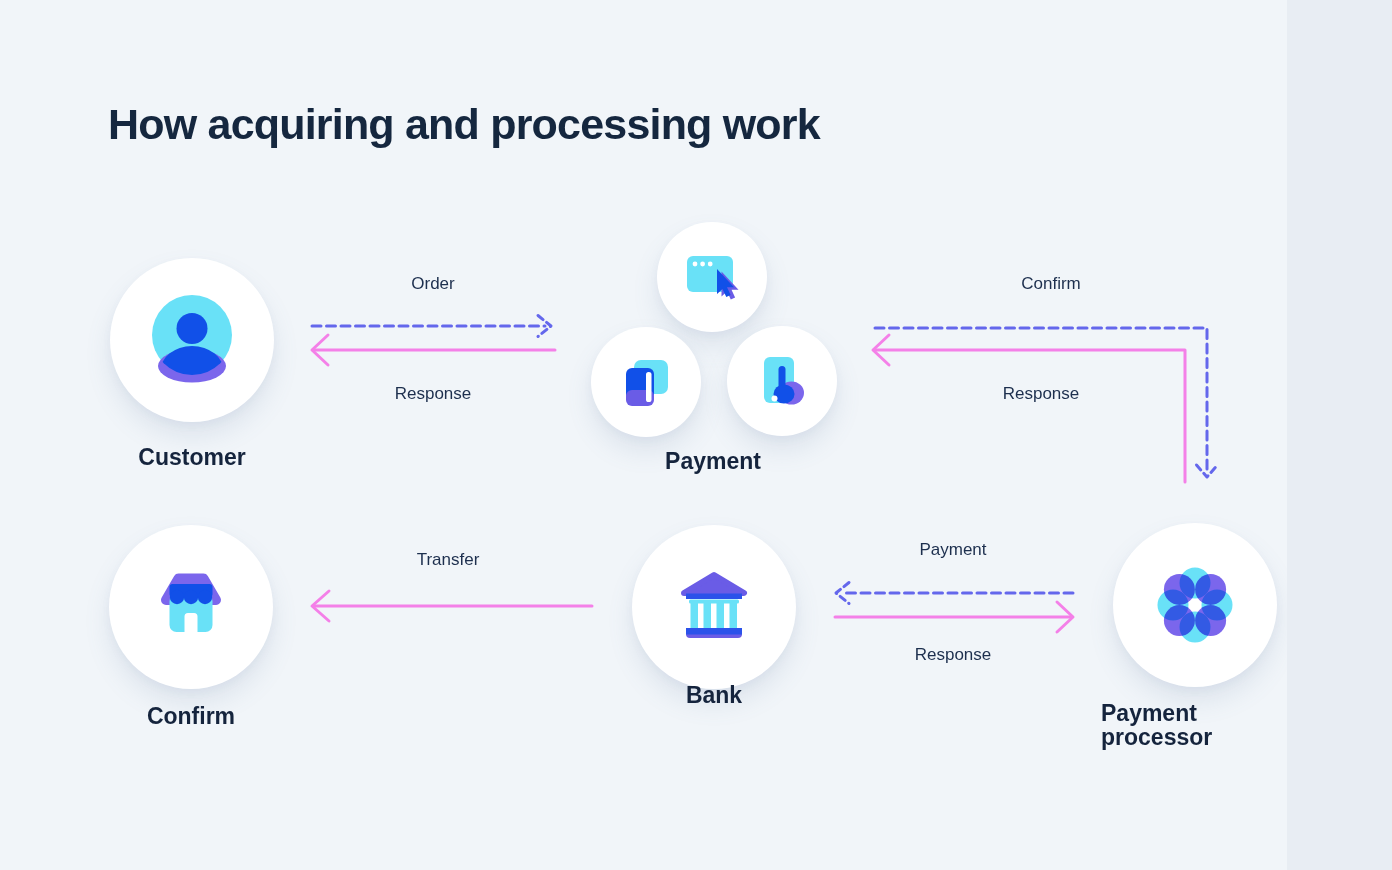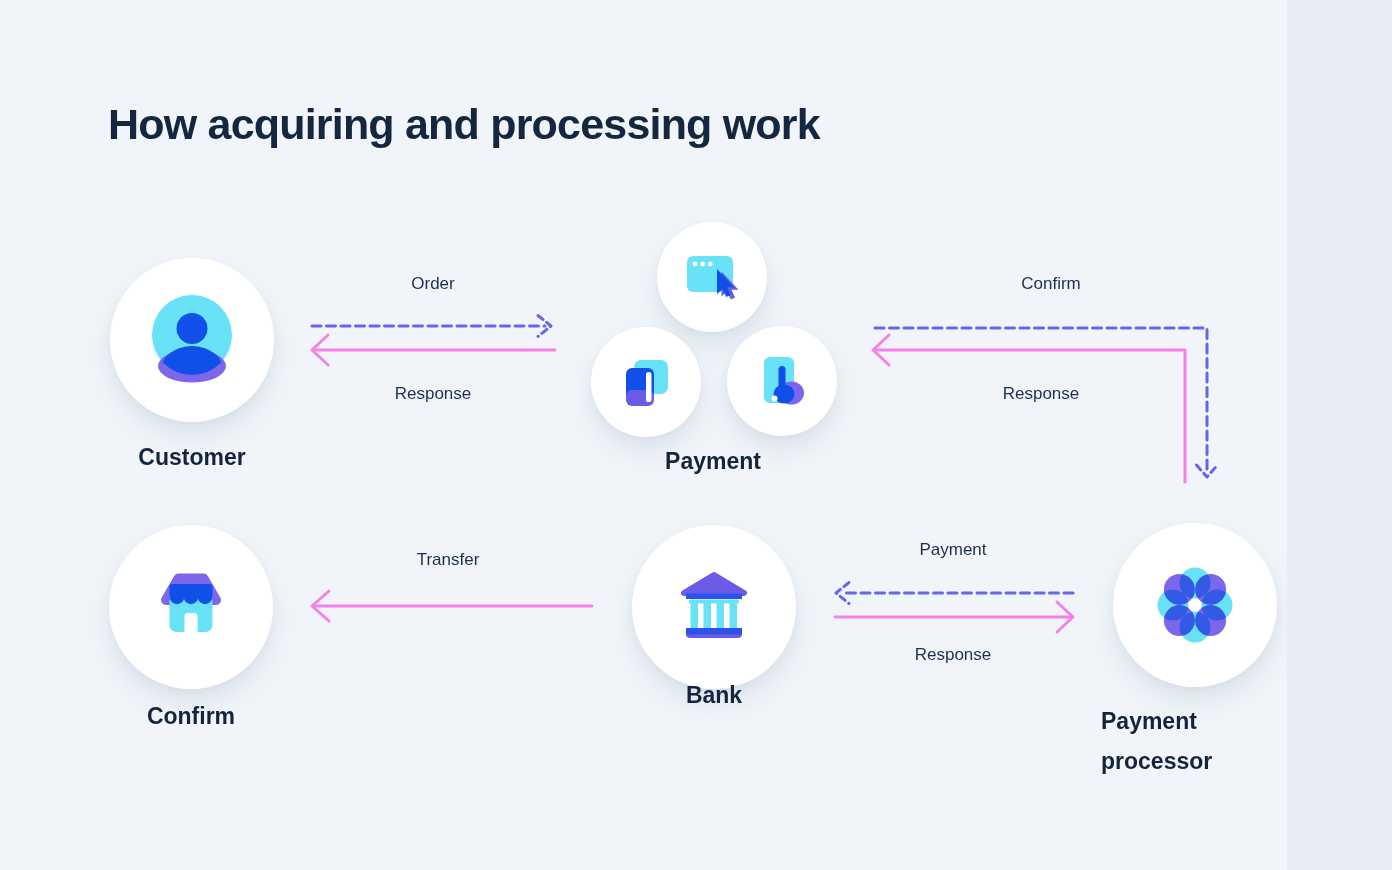--- a/index.html
+++ b/index.html
@@ -18,21 +18,21 @@
     box-shadow:0 14px 26px rgba(96,124,164,0.14),0 4px 8px rgba(96,124,164,0.06);
   }
   .big{width:164px;height:164px;}
   .small{width:110px;height:110px;}
   .circle svg{position:absolute;isolation:isolate;}
   .node-label{
     position:absolute;transform:translateX(-50%);
     font-size:23px;font-weight:700;color:var(--label,#15243d);
     text-align:left;white-space:nowrap;
   }
-  .node-label.wrap{white-space:normal;width:190px;line-height:40px;}
+  .node-label.wrap{white-space:normal;width:190px;line-height:24px;}
   .flow-label{
     position:absolute;transform:translateX(-50%);
     font-size:17px;font-weight:400;color:var(--flow-label,#1d2f4e);
     white-space:nowrap;
   }
   svg.arrows{position:absolute;left:0;top:0;pointer-events:none;}
   .dash{stroke:var(--line-purple,#6467ec);stroke-width:3;fill:none;
         stroke-dasharray:9 5.5;stroke-linecap:round;stroke-linejoin:round;}
   .dash-head{stroke:var(--line-purple,#6467ec);stroke-width:3;fill:none;
         stroke-dasharray:6.5 4.5;stroke-linecap:round;stroke-linejoin:round;}

